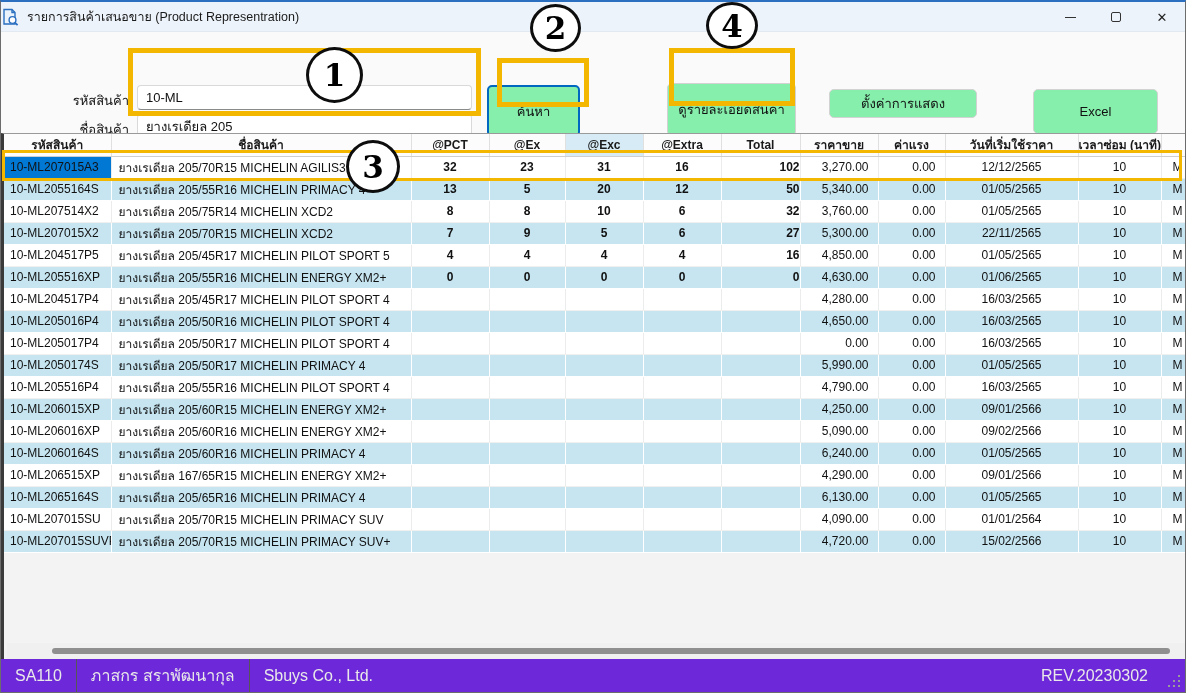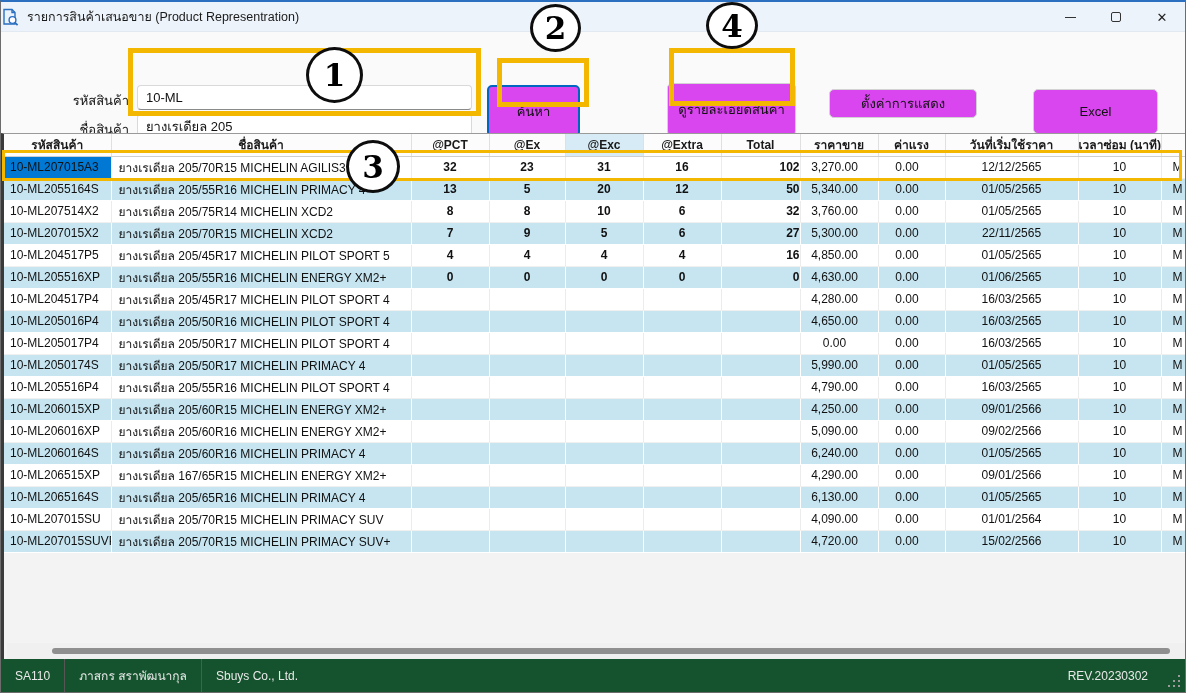--- a/index.html
+++ b/index.html
@@ -19,21 +19,21 @@
   .winbtns { position:absolute; right:0; top:0; height:30px; display:flex; }
   .winbtn { width:46px; height:30px; display:flex; align-items:center; justify-content:center; color:#222; cursor:default; }
   .glyph-min { width:11px; height:1px; background:#333; display:block; }
   .glyph-max { width:10px; height:10px; border:1.2px solid #333; border-radius:2px; display:block; }
   .glyph-close { font-size:13px; line-height:1; }
   
   .form-area { position:absolute; top:30px; left:0; right:0; height:101px; background:#fafafa; }
   .field-label { position:absolute; width:95px; text-align:right; font-size:13px; color:#111; }
   .tb { position:absolute; height:25px; background:#fff; border:1px solid #d9d9d9; border-bottom:1.5px solid #8a8a8a;
         border-radius:4px; font-size:13px; padding:0 8px; color:#111; font-family:"Liberation Sans",sans-serif; }
-  .btn { position:absolute; background:#d946ef; border:1px solid #d2d2d2; border-radius:5px;
+  .btn { position:absolute; background:#86efac; border:1px solid #d2d2d2; border-radius:5px;
          font-size:13px; color:#111; display:flex; align-items:center; justify-content:center; cursor:default;
          font-family:"Liberation Sans",sans-serif; }
   .btn-search { border:2px solid #0067c0; }
   
   .tablewrap {
     position:absolute; top:131px; left:0; right:0; bottom:33px;
     background:#f3f3f3; border-top:1px solid #9a9a9a;
     border-left:3px solid #3a3a3a; overflow:hidden;
   }
   table.grid { border-collapse:collapse; table-layout:fixed; width:1187px; background:#fff; }
@@ -44,31 +44,31 @@
   table.grid th.hl { background:#d6ebf5; }
   table.grid td {
     height:22px; font-size:12px; color:#111; border-right:1px solid #ececec; border-bottom:1px solid #f0f0f0;
     overflow:hidden; white-space:nowrap; background:#fff;
   }
   tr.alt td { background:#c6e5f1; border-right-color:#ffffff; border-bottom-color:#ffffff; }
   td.c0 { padding-left:6px; }
   td.c1 { padding-left:7px; }
   td.c2, td.c3, td.c4, td.c5 { color:#ff0000; font-weight:bold; text-align:center; }
   td.c6 { font-weight:bold; text-align:right; }
-  td.c7, td.c8 { text-align:center; padding-right:9px; }
+  td.c7, td.c8 { text-align:right; padding-right:9px; }
   td.c9, td.c10 { text-align:center; }
   td.c11 { padding-left:11px; }
   td.sel { background:#0078d4 !important; color:#fff; }
   
   .hscroll { position:absolute; left:3px; right:0; bottom:0; height:16px; background:#f0f0f0; }
   .hthumb { position:absolute; left:45px; top:5px; width:1118px; height:6px; background:#8f8f8f; border-radius:3px; }
   
   .statusbar {
-    position:absolute; left:0; right:0; bottom:0; height:33px; background:#14532d;
-    display:flex; align-items:center; color:#e9e9e9; font-size:12px;
+    position:absolute; left:0; right:0; bottom:0; height:33px; background:#6d28d9;
+    display:flex; align-items:center; color:#e9e9e9; font-size:16px;
   }
   .statusbar .sep { width:1px; height:33px; background:#565656; }
   .st-item { padding:0 14px; white-space:nowrap; }
   .st-rev { margin-left:auto; padding-right:37px; }
   .grip { position:absolute; right:5px; bottom:5px; width:2px; height:2px; background:#9a9a9a;
           box-shadow:-5px 0 #9a9a9a, -10px 0 #9a9a9a, 0 -5px #9a9a9a, -5px -5px #9a9a9a, 0 -10px #9a9a9a; }
   
   .ann-box { position:absolute; border:5px solid #f3b700; pointer-events:none; }
   .ann-row-box { position:absolute; border:3px solid #f3b700; pointer-events:none; }
   .ann-circle {

